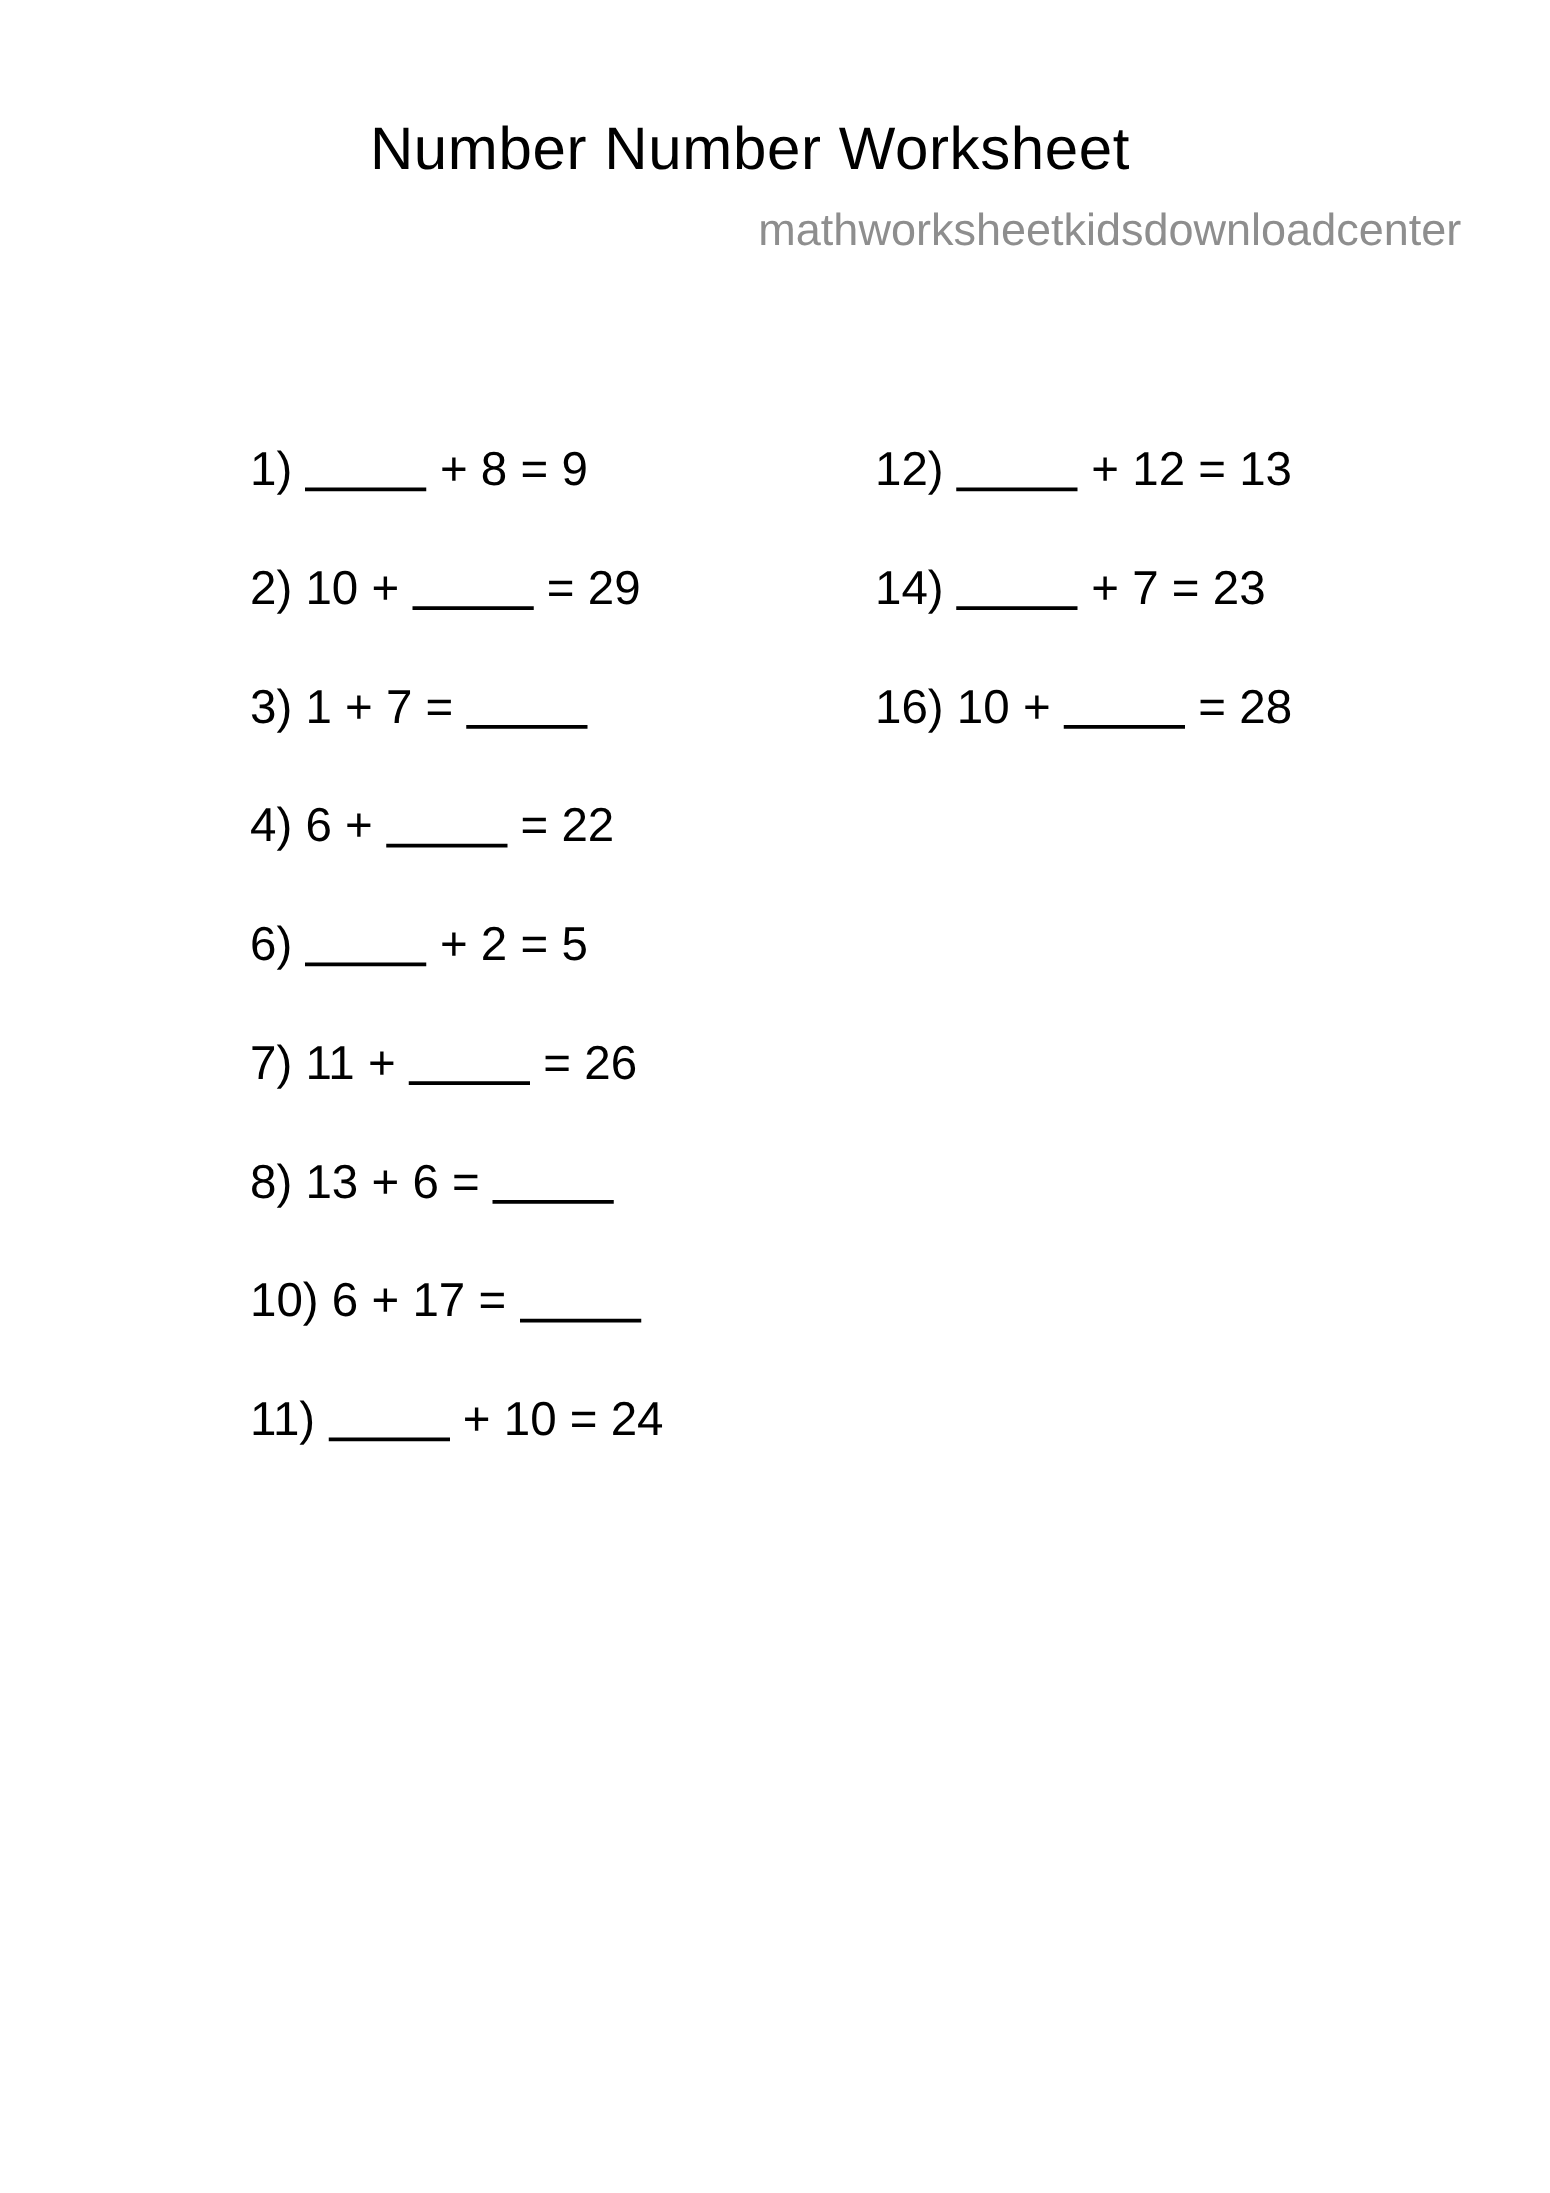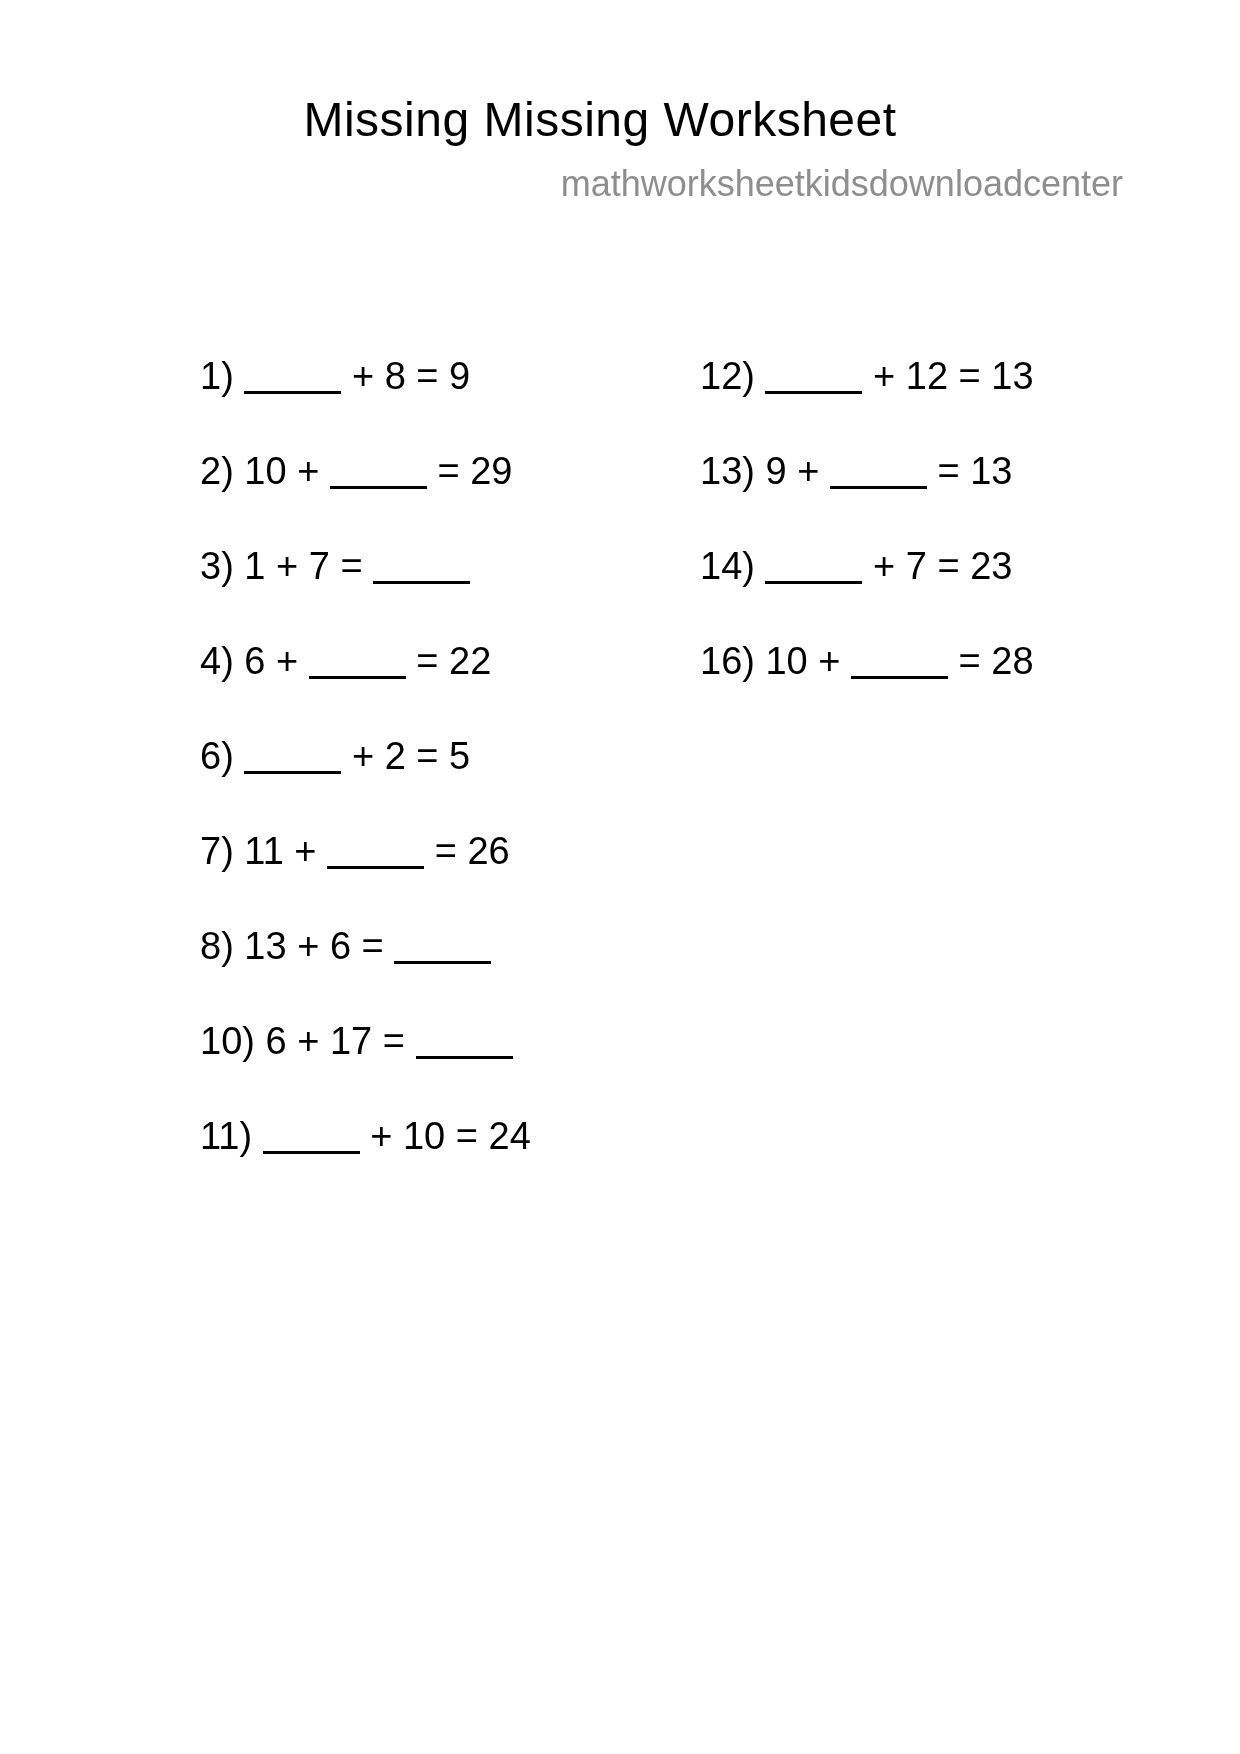--- a/index.html
+++ b/index.html
@@ -26,21 +26,21 @@
     padding-right: 40px;
     color: #000000;
     letter-spacing: 0.5px;
     white-space: nowrap;
   }
   .subtitle {
     margin-top: 14px;
     font-size: 36px;
     line-height: 44px;
     text-align: right;
-    padding-right: 117px;
+    padding-right: 71px;
     color: #8e8e8e;
     white-space: nowrap;
   }
   .problems-grid {
     margin-top: 123px;
     margin-left: 200px;
     display: grid;
     grid-template-columns: 500px 500px;
     grid-template-rows: repeat(9, 95px);
     grid-auto-flow: column;
@@ -56,32 +56,31 @@
     width: 97px;
     border-bottom: 3px solid #000000;
     transform: translateY(5px);
   }
 </style>
 </head>
 <body>
 
 <div class="page">
   <div class="header">
-    <div class="title">Missing Missing Worksheet</div>
+    <div class="title">Number Number Worksheet</div>
     <div class="subtitle">mathworksheetkidsdownloadcenter</div>
   </div>
 
   <div class="problems-grid">
       <div class="problem">1) <span class="blank"></span> + 8 = 9</div>
       <div class="problem">2) 10 + <span class="blank"></span> = 29</div>
       <div class="problem">3) 1 + 7 = <span class="blank"></span></div>
       <div class="problem">4) 6 + <span class="blank"></span> = 22</div>
       <div class="problem">6) <span class="blank"></span> + 2 = 5</div>
       <div class="problem">7) 11 + <span class="blank"></span> = 26</div>
       <div class="problem">8) 13 + 6 = <span class="blank"></span></div>
       <div class="problem">10) 6 + 17 = <span class="blank"></span></div>
       <div class="problem">11) <span class="blank"></span> + 10 = 24</div>
       <div class="problem">12) <span class="blank"></span> + 12 = 13</div>
-      <div class="problem">13) 9 + <span class="blank"></span> = 13</div>
       <div class="problem">14) <span class="blank"></span> + 7 = 23</div>
       <div class="problem">16) 10 + <span class="blank"></span> = 28</div>
     </div>
 </div>
 
 </body></html>

